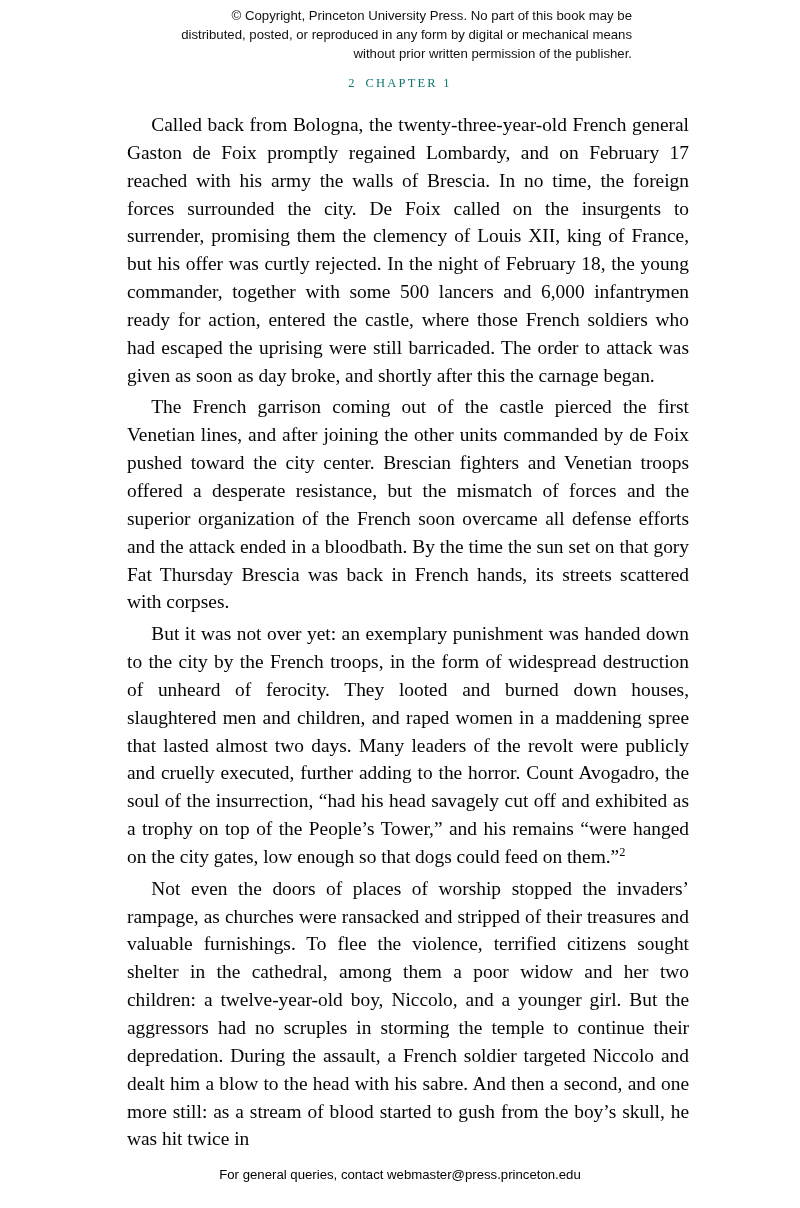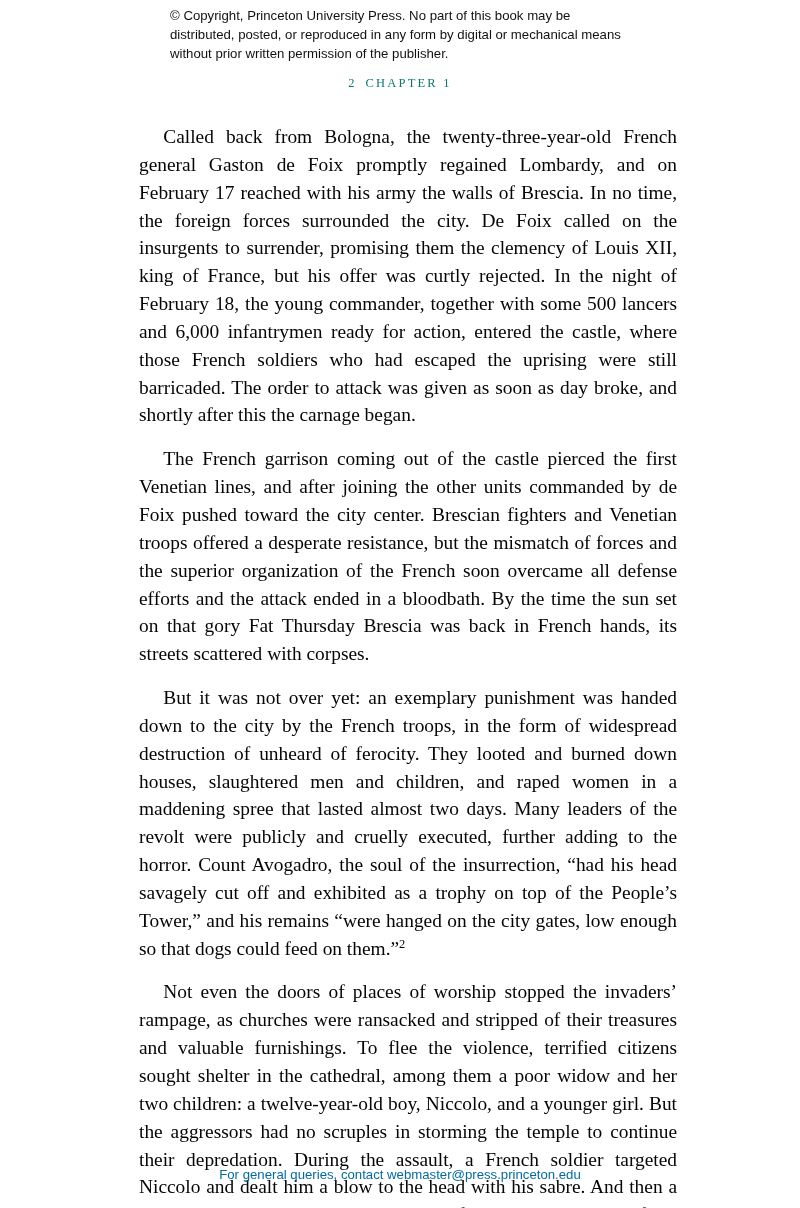--- a/index.html
+++ b/index.html
@@ -18,21 +18,21 @@
 
   .copyright-notice {
     position: absolute;
     top: 6px;
     left: 170px;
     width: 462px;
     font-family: "Liberation Sans", sans-serif;
     font-size: 13.2px;
     line-height: 1.45;
     color: #111111;
-    text-align: left;
+    text-align: right;
   }
 
   .running-head {
     position: absolute;
     top: 76px;
     left: 0;
     width: 800px;
     text-align: center;
     font-family: "Liberation Serif", serif;
     font-size: 12.5px;
@@ -48,42 +48,42 @@
     position: absolute;
     top: 107px;
     left: 123px;
     width: 570px;
     font-size: 19.4px;
     line-height: 1.435;
     text-align: justify;
     color: #050505;
   }
   .page-body p {
-    margin: 16px;
+    margin: 4px;
     text-indent: 1.25em;
     text-align: justify;
   }
   .page-body p:first-child {
     text-indent: 1.25em;
   }
   sup {
     font-size: 0.64em;
     vertical-align: super;
     line-height: 0;
   }
 
   .footer-note {
     position: absolute;
     bottom: 26px;
     left: 0;
     width: 800px;
     text-align: center;
     font-family: "Liberation Sans", sans-serif;
     font-size: 13.2px;
-    color: #0369a1;
+    color: #000000;
   }
 </style>
 </head>
 <body>
 
 <div class="copyright-notice">© Copyright, Princeton University Press. No part of this book may be distributed, posted, or reproduced in any form by digital or mechanical means without prior written permission of the publisher.</div>
 
 <div class="running-head">
   <span class="folio">2</span><span>CHAPTER 1</span>
 </div>

